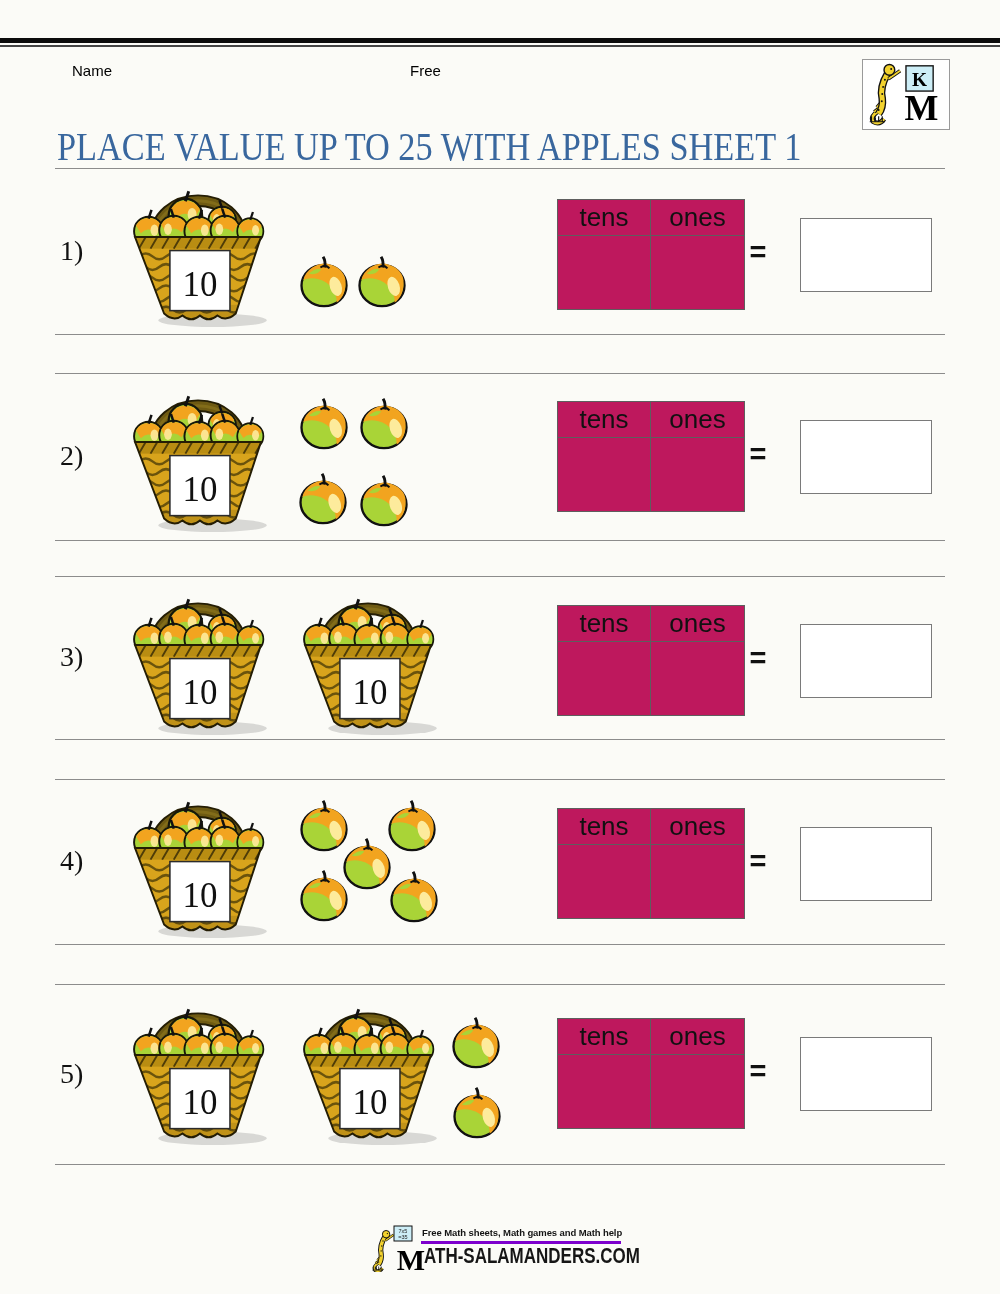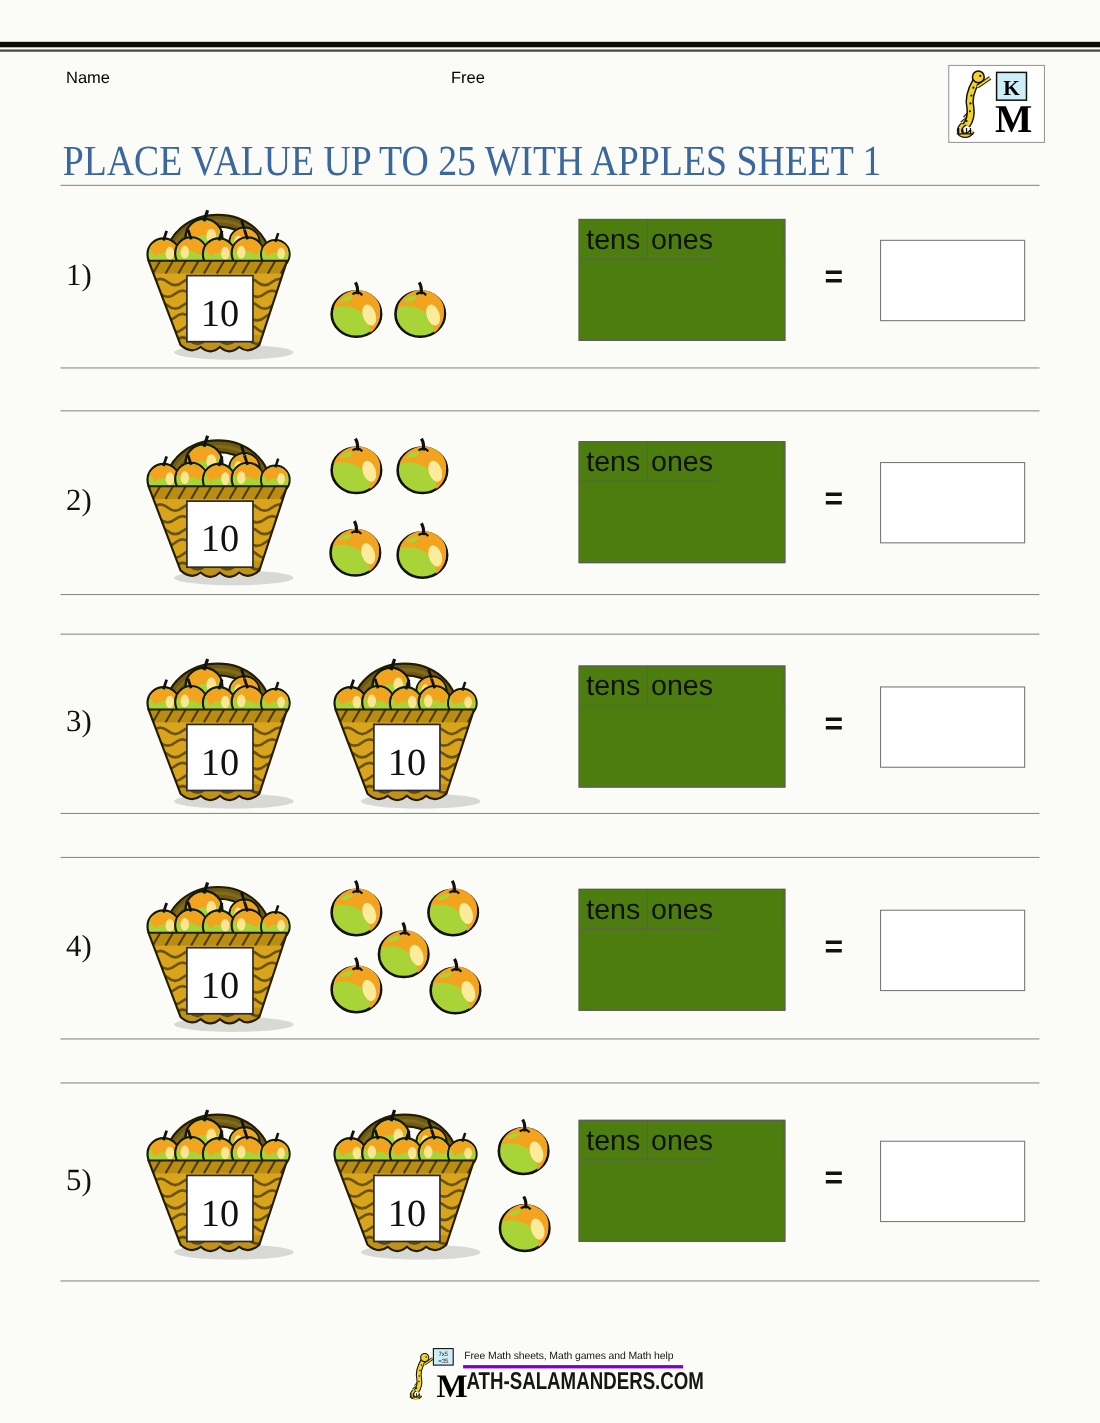--- a/index.html
+++ b/index.html
@@ -10,29 +10,29 @@
   .topbar2{left:0;top:45px;width:1000px;height:2px;background:#454545}
   .fieldlabel{font-size:15px;color:#000}
   .logo-box{left:862px;top:59px;width:86px;height:69px;background:#fff;border:1px solid #9a9a9a}
   .title{left:57px;top:124px;font-family:"Liberation Serif",serif;font-size:39px;color:#39679e;
          transform:scaleX(.88);transform-origin:left top;white-space:nowrap}
   .band{left:55px;width:890px;border-top:1.6px solid #8c8c8c;border-bottom:1.6px solid #8c8c8c}
   .rownum{position:absolute;left:5px;top:50%;transform:translateY(-54%);
           font-family:"Liberation Serif",serif;font-size:28px;color:#111}
   .basket{position:absolute;width:150px;height:155px}
   .apple{position:absolute;width:54px;height:54px}
-  .tensones{position:absolute;left:471px;width:186px;height:109px;border:1.5px solid #5e5e5e;
-            background:#4d7c0f;display:grid;grid-template-columns:1fr 1fr 1fr;grid-template-rows:36px 1fr}
+  .tensones{position:absolute;left:502px;width:186px;height:109px;border:1.5px solid #5e5e5e;
+            background:#be185d;display:grid;grid-template-columns:1fr 1fr;grid-template-rows:36px 1fr}
   .tcell{display:flex;align-items:center;justify-content:center;font-size:26px;color:#111}
   .bR{border-right:1.4px solid #5e5e5e}
   .bB{border-bottom:1.4px solid #5e5e5e}
   .equals{position:absolute;left:688px;width:30px;text-align:center;
           font-weight:bold;font-size:29px;color:#111}
   .ansbox{position:absolute;left:745px;width:130px;height:72px;border:1.4px solid #7a7a7a;background:#fff}
-  .f-tagline{left:422px;top:1227px;font-size:9.5px;font-weight:normal;color:#141414;letter-spacing:-.1px;white-space:nowrap}
+  .f-tagline{left:422px;top:1227px;font-size:9.5px;font-weight:bold;color:#141414;letter-spacing:-.1px;white-space:nowrap}
   .f-rule{left:421px;top:1241px;width:200px;height:2.5px;background:#7d00cd}
   .f-site{left:424px;top:1243px;font-size:17px;font-weight:bold;color:#161616;letter-spacing:0;
           transform:scaleY(1.3);transform-origin:left top;white-space:nowrap}
   svg text{user-select:none}
 </style>
 </head>
 <body>
 
 <div class="sheet">
 
@@ -104,21 +104,21 @@
         <circle cx="14" cy="55" r="1.1" fill="#111"></circle>
           <circle cx="10" cy="65" r="1.1" fill="#111"></circle>
         <path d="M6,62 v6 M10,62 v6 M14,62 v6 M18,62 v6 M4,68 h17" stroke="#111" stroke-width="1.3"></path>
       </g>
     </defs>
   </svg>
 
   <div class="abs topbar"></div>
   <div class="abs topbar2"></div>
 
-  <div class="abs fieldlabel" style="left:60px;top:62px">Name</div>
+  <div class="abs fieldlabel" style="left:72px;top:62px">Name</div>
   <div class="abs fieldlabel" style="left:410px;top:62px">Free</div>
 
   <div class="abs logo-box">
     <svg width="84" height="67" viewBox="0 0 86 69">
       <use href="#sala-sym" transform="translate(3,1) scale(0.92)"></use>
       <text x="60" y="62" text-anchor="middle" font-family="Liberation Serif,serif" font-weight="bold" font-size="37" fill="#000">M</text>
       <rect x="44" y="6" width="28" height="26" fill="#cdeef7" stroke="#111" stroke-width="1.4"></rect>
       <text x="58" y="27" text-anchor="middle" font-family="Liberation Serif,serif" font-weight="bold" font-size="20" fill="#000">K</text>
     </svg>
   </div>

